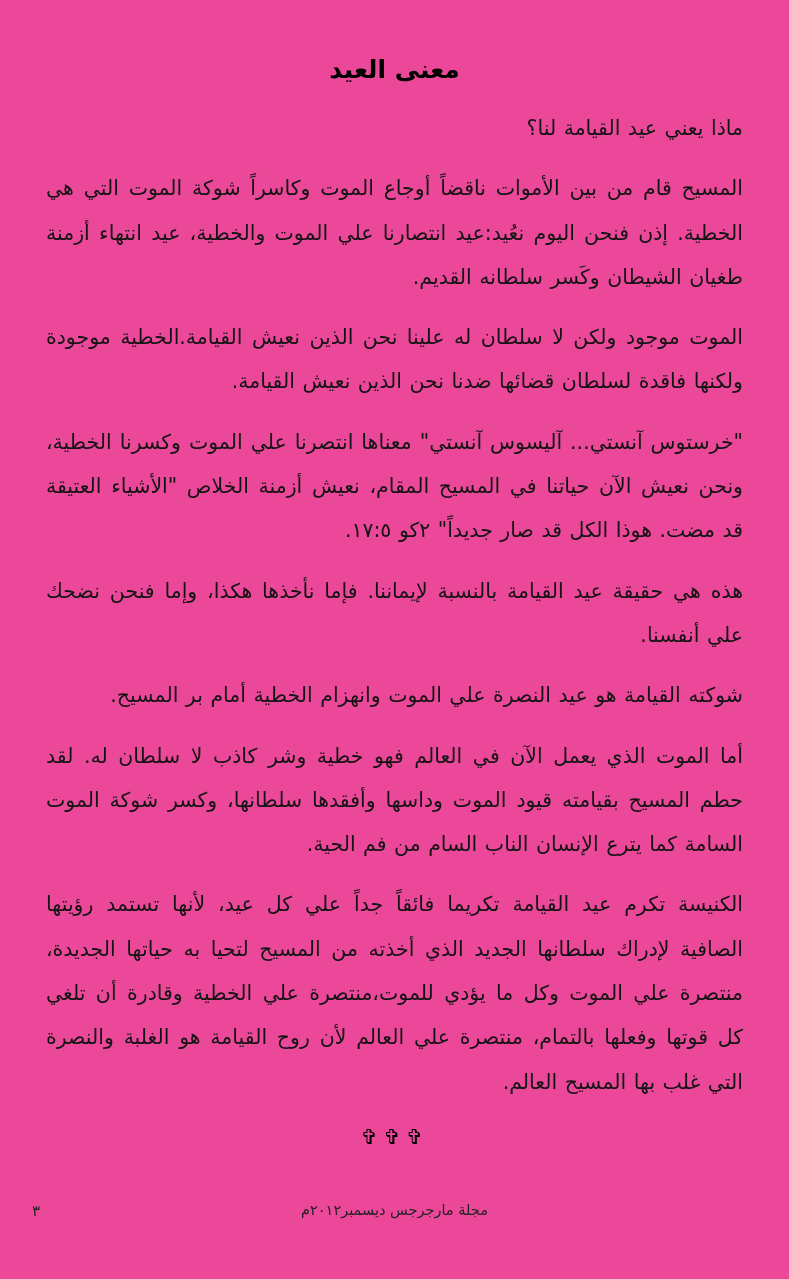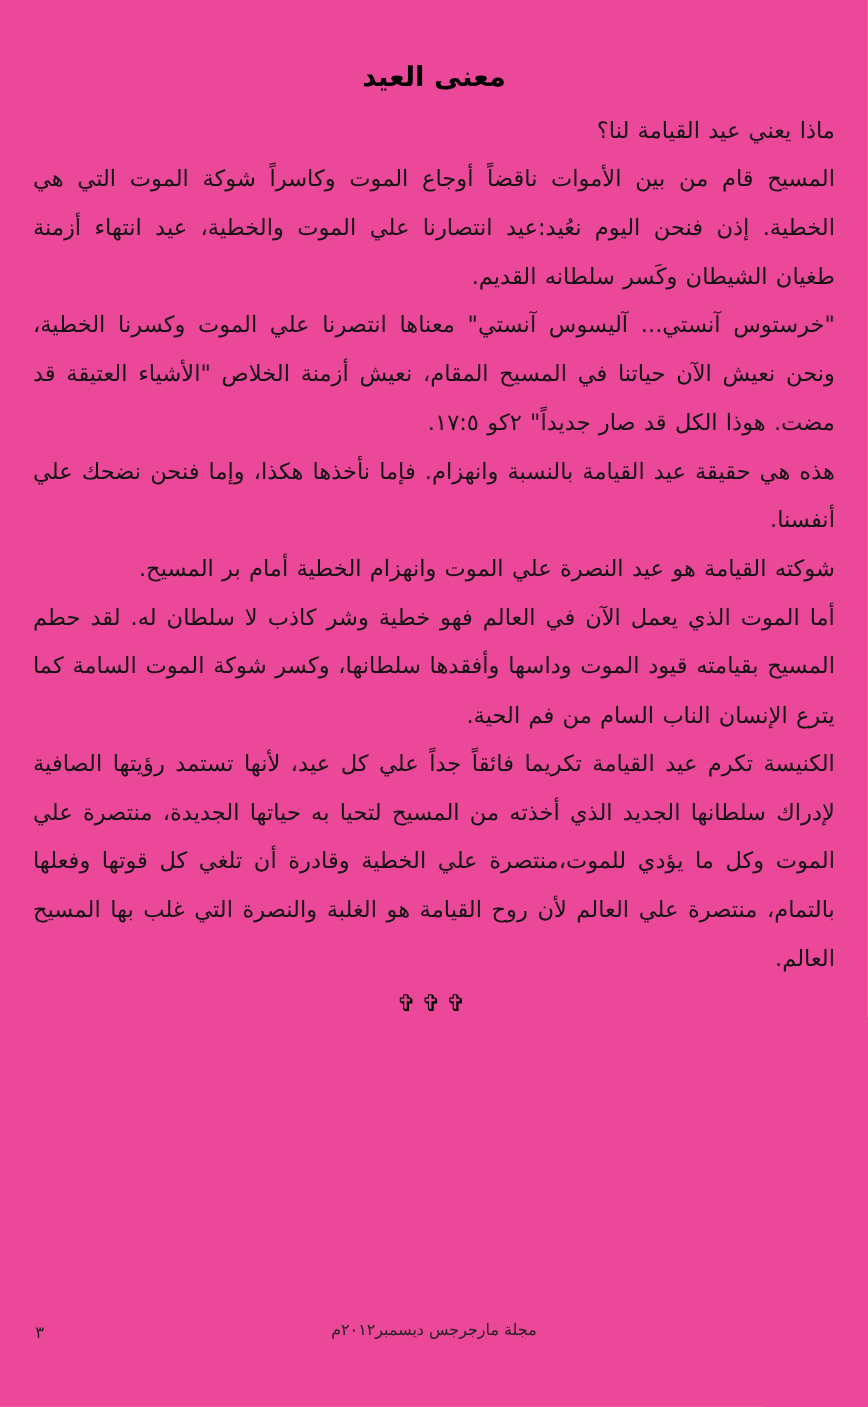--- a/index.html
+++ b/index.html
@@ -25,21 +25,21 @@
   }
   .doc-title {
     font-size: 25px;
     font-weight: bold;
     text-align: center;
     margin: 0 0 6px 0;
     line-height: 40px;
     color: #000000;
   }
   .para {
-    margin: 0;
+    margin: 16px;
     direction: rtl;
     text-align: justify;
     text-align-last: right;
     font-size: 20.5px;
     line-height: 44.3px;
     word-spacing: 1px;
     color: #141414;
   }
   .ornament {
     text-align: center;
@@ -76,22 +76,23 @@
   }
 </style>
 </head>
 <body>
 
 <div class="page">
   <div class="content">
     <h1 class="doc-title">معنى العيد</h1>
     <p class="para">ماذا يعني عيد القيامة لنا؟</p>
     <p class="para">المسيح قام من بين الأموات ناقضاً أوجاع الموت وكاسراً شوكة الموت التي هي الخطية. إذن فنحن اليوم نعُيد:عيد انتصارنا علي الموت والخطية، عيد انتهاء أزمنة طغيان الشيطان وكَسر سلطانه القديم.</p>
+    <p class="para">الموت موجود ولكن لا سلطان له علينا نحن الذين نعيش القيامة.الخطية موجودة ولكنها فاقدة لسلطان قضائها ضدنا نحن الذين نعيش القيامة.</p>
     <p class="para">"خرستوس آنستي... آليسوس آنستي" معناها انتصرنا علي الموت وكسرنا الخطية، ونحن نعيش الآن حياتنا في المسيح المقام، نعيش أزمنة الخلاص "الأشياء العتيقة قد مضت. هوذا الكل قد صار جديداً" ٢كو ١٧:٥.</p>
-    <p class="para">هذه هي حقيقة عيد القيامة بالنسبة وانهزام. فإما نأخذها هكذا، وإما فنحن نضحك علي أنفسنا.</p>
+    <p class="para">هذه هي حقيقة عيد القيامة بالنسبة لإيماننا. فإما نأخذها هكذا، وإما فنحن نضحك علي أنفسنا.</p>
     <p class="para">شوكته القيامة هو عيد النصرة علي الموت وانهزام الخطية أمام بر المسيح.</p>
     <p class="para">أما الموت الذي يعمل الآن في العالم فهو خطية وشر كاذب لا سلطان له. لقد حطم المسيح بقيامته قيود الموت وداسها وأفقدها سلطانها، وكسر شوكة الموت السامة كما يترع الإنسان الناب السام من فم الحية.</p>
     <p class="para">الكنيسة تكرم عيد القيامة تكريما فائقاً جداً علي كل عيد، لأنها تستمد رؤيتها الصافية لإدراك سلطانها الجديد الذي أخذته من المسيح لتحيا به حياتها الجديدة، منتصرة علي الموت وكل ما يؤدي للموت،منتصرة علي الخطية وقادرة أن تلغي كل قوتها وفعلها بالتمام، منتصرة علي العالم لأن روح القيامة هو الغلبة والنصرة التي غلب بها المسيح العالم.</p>
     <div class="ornament">✞✞✞</div>
   </div>
 
   <div class="footer">
     <div class="footer-journal">مجلة مارجرجس ديسمبر٢٠١٢م</div>
     <div class="footer-pagenum">٣</div>
   </div>

